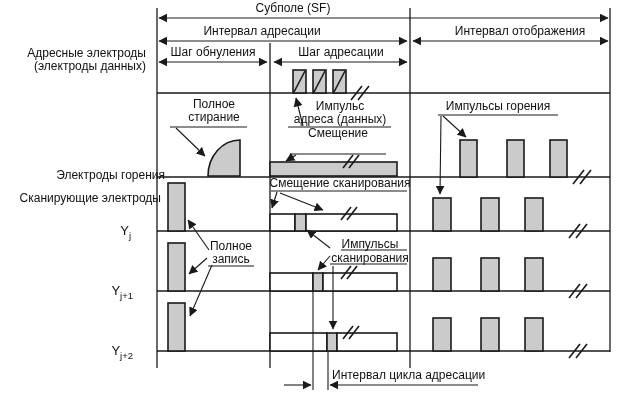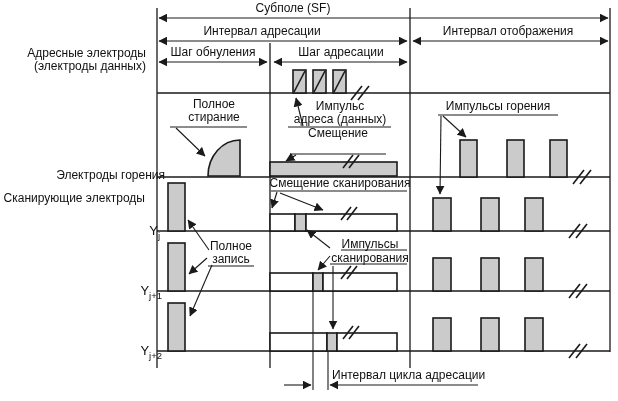--- a/index.html
+++ b/index.html
@@ -2,21 +2,21 @@
 <html><head>
 <meta charset="utf-8">
 <style>
   html,body{margin:0;padding:0;background:#fff;}
   #stage{position:relative;width:618px;height:401px;background:#fff;overflow:hidden;
          font-family:"Liberation Sans",sans-serif;}
   #stage svg{position:absolute;left:0;top:0;}
   .lbl{position:absolute;font-size:12px;line-height:13px;color:#111;
        text-align:center;white-space:nowrap;}
   .lbl.r{text-align:right;}
-  .ylab{position:absolute;font-size:13px;color:#111;text-align:right;white-space:nowrap;padding-left:29px;}
+  .ylab{position:absolute;font-size:13px;color:#111;text-align:right;white-space:nowrap;}
   .ylab sub{font-size:9.5px;}
 </style>
 </head>
 <body>
 
 <div id="stage">
 
 <svg width="618" height="401" viewBox="0 0 618 401">
   <defs>
     <marker id="arr" viewBox="0 0 8 8" refX="7.5" refY="4" markerWidth="9" markerHeight="9" markerUnits="userSpaceOnUse" orient="auto-start-reverse">
@@ -147,30 +147,30 @@
   <g stroke="#1a1a1a" stroke-width="1.1">
     <line x1="313" y1="292" x2="313" y2="390"></line>
     <line x1="328" y1="352" x2="328" y2="390"></line>
     <line x1="284" y1="385" x2="311" y2="385" marker-end="url(#arr)"></line>
     <line x1="478" y1="385" x2="330" y2="385" marker-end="url(#arr)"></line>
   </g>
 </svg>
 
 <div class="lbl" style="left:218px;top:2px;width:150px">Субполе (SF)</div>
 <div class="lbl" style="left:187px;top:25px;width:150px">Интервал адресации</div>
-<div class="lbl" style="left:433px;top:25px;width:150px">Интервал отображения</div>
+<div class="lbl" style="left:445px;top:25px;width:150px">Интервал отображения</div>
 <div class="lbl" style="left:138px;top:46px;width:150px">Шаг обнуления</div>
 <div class="lbl" style="left:266px;top:46px;width:150px">Шаг адресации</div>
 
 <div class="lbl r" style="left:0;top:47px;width:146px">
   <div>Адресные электроды</div>
   <div>(электроды данных)</div>
 </div>
 <div class="lbl r" style="left:0;top:169px;width:165px">Электроды горения</div>
-<div class="lbl r" style="left:0;top:192px;width:145px">Сканирующие электроды</div>
+<div class="lbl r" style="left:16px;top:192px;width:145px">Сканирующие электроды</div>
 
 <div class="ylab" style="left:0;top:223px;width:131px"><span>Y</span><sub>j</sub></div>
 <div class="ylab" style="left:0;top:283px;width:133px"><span>Y</span><sub>j+1</sub></div>
 <div class="ylab" style="left:0;top:343px;width:133px"><span>Y</span><sub>j+2</sub></div>
 
 <div class="lbl" style="left:164px;top:98px;width:100px">
   <div>Полное</div>
   <div>стирание</div>
 </div>
 <div class="lbl" style="left:270px;top:100px;width:140px">

